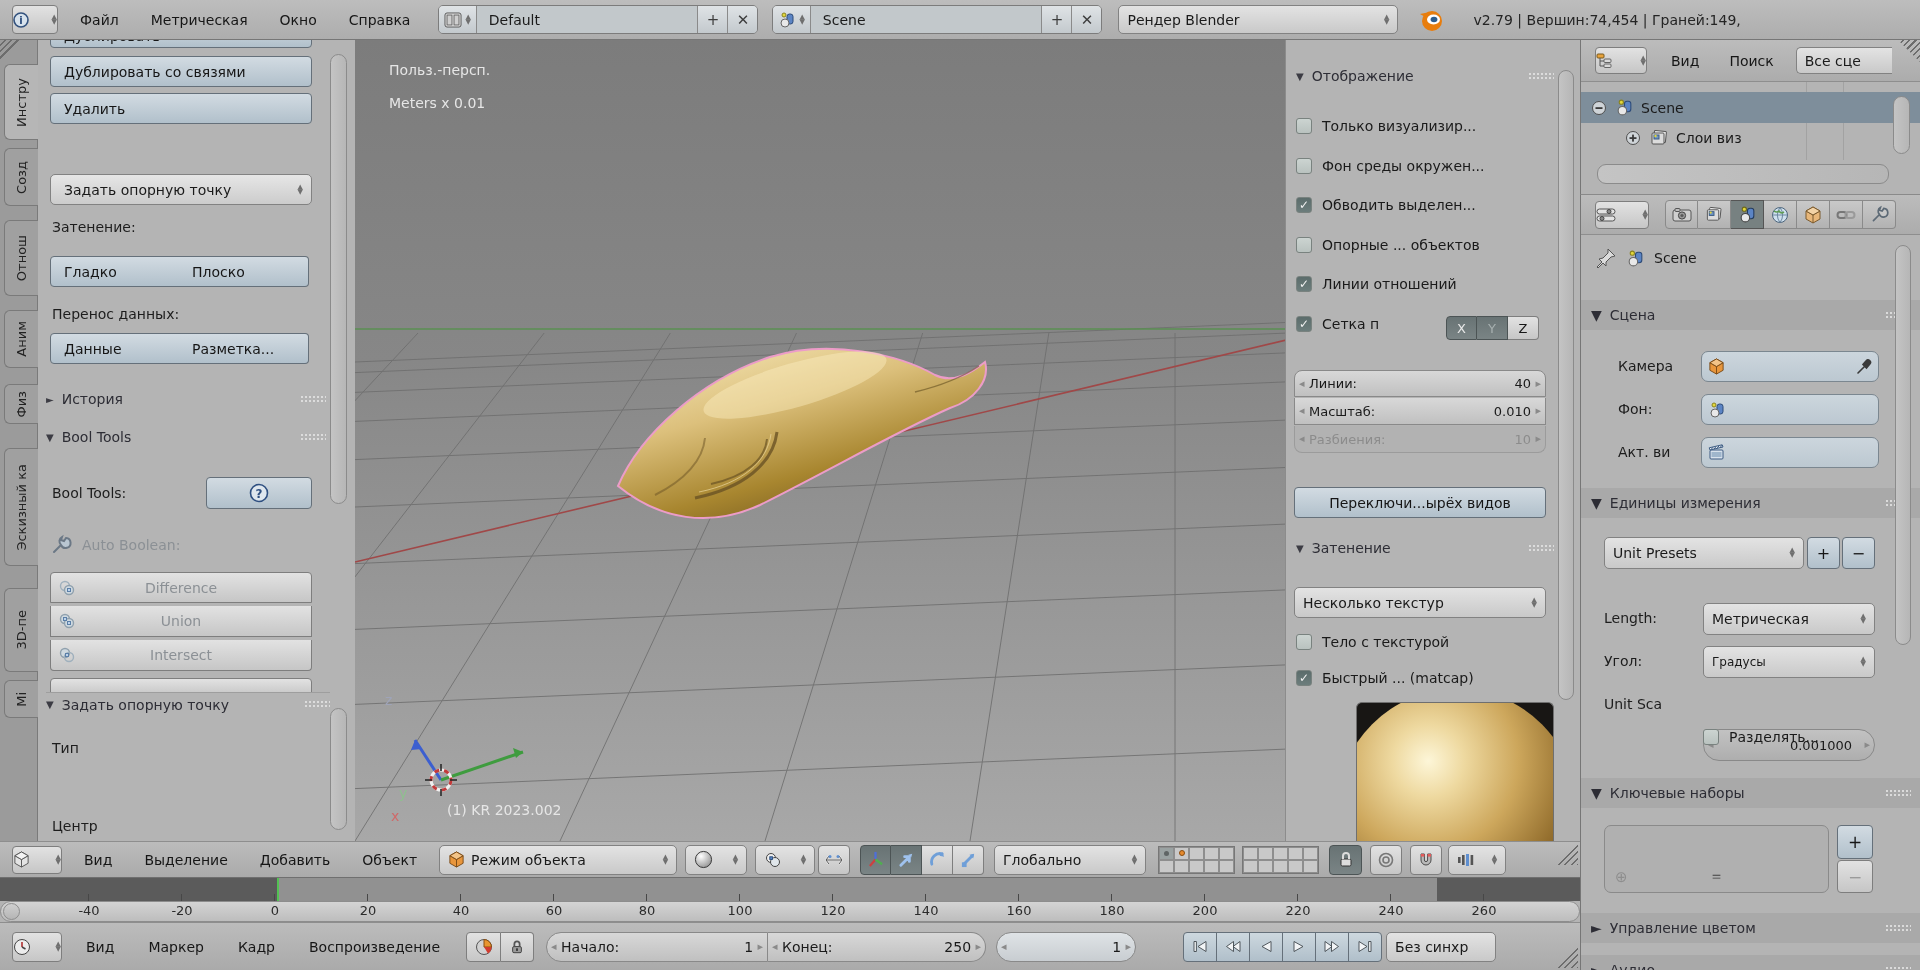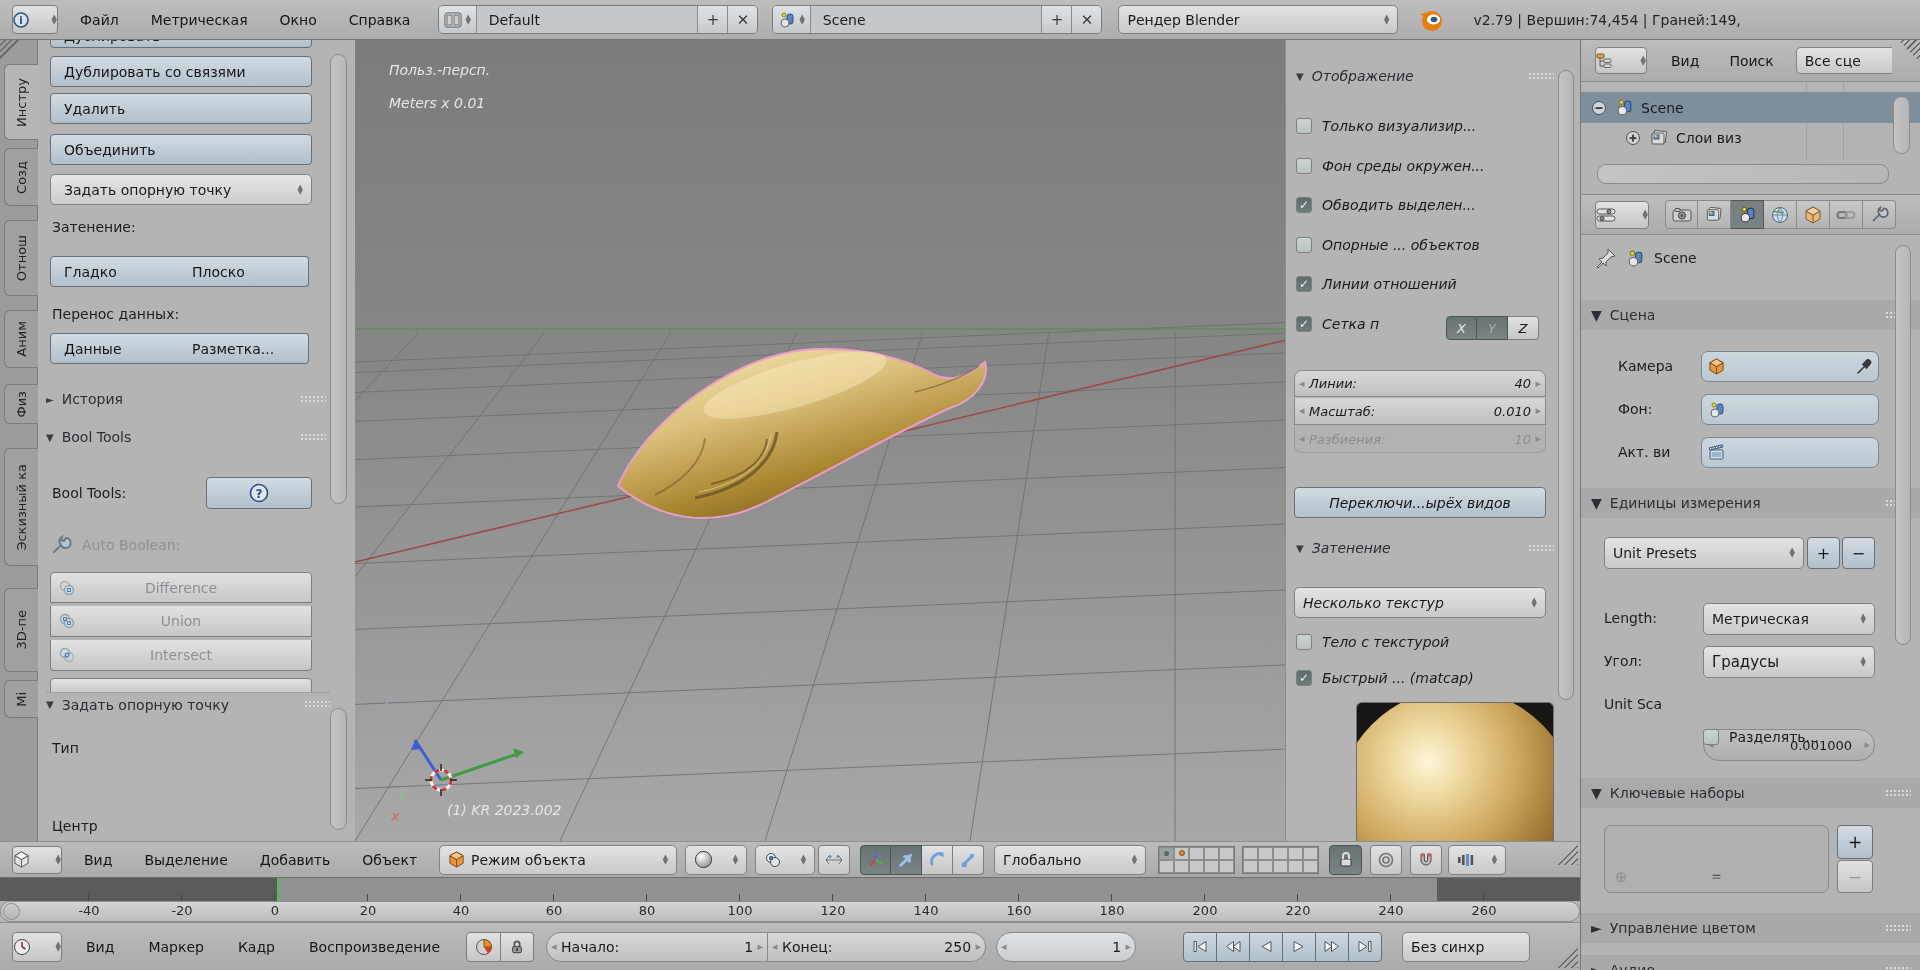--- a/index.html
+++ b/index.html
@@ -59,21 +59,21 @@
   .shelf-tab.active { background:#b6b6b6; }
   #shelf { left:38px; top:40px; width:317px; height:801px; background:#b4b4b4; overflow:hidden; }
   .shelf-btn { position:absolute; left:12px; width:262px; height:31px; font-size:14px;
                justify-content:flex-start; padding-left:13px; }
   .shelf-lbl { position:absolute; left:14px; font-size:14px; color:#1d1d1d; }
   .half { width:130px !important; }
   .gray-txt { color:#8b9095 !important; justify-content:center; padding-left:0; }
 
   
   #viewport { left:355px; top:40px; width:1225px; height:801px;
-              background:linear-gradient(180deg,#7c7c7c 0%,#878787 40%,#a8a8a8 100%); overflow:hidden;font-style:italic; }
+              background:linear-gradient(180deg,#7c7c7c 0%,#878787 40%,#a8a8a8 100%); overflow:hidden; }
   .vp-text { position:absolute; color:#e6e6e6; font-size:14px; }
 
   
   #npanel { position:absolute; right:0; top:0; width:295px; height:801px; background:#b4b4b4;
             border-left:1px solid #8c8c8c; }
   .np-row { position:absolute; left:10px; display:flex; align-items:center; gap:10px; font-size:14px; }
   .np-slider { position:absolute; left:8px; width:252px; height:27px; }
   .npx { left:8px; width:252px; }
 
   
@@ -205,23 +205,20 @@
 
 <div id="shelf" class="abs">
   <div class="btn btn-blue shelf-btn" style="top:-16px;height:24px">
       <span>Дублировать</span>
     </div>
   <div class="btn btn-blue shelf-btn" style="top:16px">
       <span>Дублировать со связями</span>
     </div>
   <div class="btn btn-blue shelf-btn" style="top:53px">
       <span>Удалить</span>
-    </div>
-  <div class="btn btn-blue shelf-btn" style="top:94px">
-      <span>Объединить</span>
     </div>
   <div class="dd shelf-btn" style="top:134px;background:linear-gradient(180deg,#e6e6e6,#cccccc)">
     <span>Задать опорную точку</span>
       <span class="ud"></span>
   </div>
   <span class="shelf-lbl" style="top:179px">Затенение:</span>
   <div class="btn btn-blue shelf-btn half" style="top:216px;border-radius:4px 0 0 4px">
       <span>Гладко</span>
     </div>
   <div class="btn btn-blue shelf-btn half" style="top:216px;left:141px;border-radius:0 4px 4px 0;border-left:none">
@@ -635,21 +632,21 @@
   <div class="btn btn-blue abs" style="top:342px;left:261px;width:33px;height:32px;font-size:16px">
       <span>−</span>
     </div>
 
   <span class="prop-lbl" style="top:415px;left:23px">Length:</span>
   <div class="dd abs" style="top:408px;left:122px;width:172px;height:32px;font-size:14px">
     <span>Метрическая</span>
       <span class="ud"></span>
   </div>
   <span class="prop-lbl" style="top:458px;left:23px">Угол:</span>
-  <div class="dd abs" style="top:451px;left:122px;width:172px;height:32px;font-size:15px">
+  <div class="dd abs" style="top:451px;left:122px;width:172px;height:32px;font-size:12px">
     <span>Градусы</span>
       <span class="ud"></span>
   </div>
   <span class="prop-lbl" style="top:501px;left:23px">Unit Sca</span>
   <div class="slider abs" style="top:494px;left:122px;width:172px;height:32px;border-radius:16px;background:linear-gradient(180deg,#c2c2c2,#aeaeae)">
     <span class="arr-l">◂</span>
       <span class="val" style="margin-right:8px">0.001000</span>
       <span class="arr-r">▸</span>
   </div>
   <div class="abs" style="top:534px;left:122px;display:flex;align-items:center;gap:10px;font-size:14px">
@@ -953,17 +950,17 @@
       <svg width="16" height="13" viewBox="0 0 16 13">
           <path d="M7.5 1.5 l7 5 -7 5 Z M1 1.5 l7 5 -7 5 Z" fill="#f2f4f6" stroke="#41484e" stroke-width="0.9"></path>
         </svg>
     </div>
     <div class="pb-btn" style="border-radius:0 4px 4px 0">
       <svg width="16" height="13" viewBox="0 0 16 13">
           <path d="M14 1.5 h-2.4 v10 H14 Z M2 1.5 l8 5 -8 5 Z" fill="#f2f4f6" stroke="#41484e" stroke-width="0.9"></path>
         </svg>
     </div>
   </div>
-  <div class="dd" style="margin-left:20px;width:128px;height:30px;font-size:14px;overflow:hidden;white-space:nowrap">
+  <div class="dd" style="margin-left:4px;width:110px;height:30px;font-size:14px;overflow:hidden;white-space:nowrap">
     <span>Без синхр</span>
   </div>
 </div>
 <div class="corner abs" style="left:1556px;top:946px;width:22px;height:22px;clip-path:polygon(100% 0,100% 100%,0 100%)"></div>
 
 </body></html>

